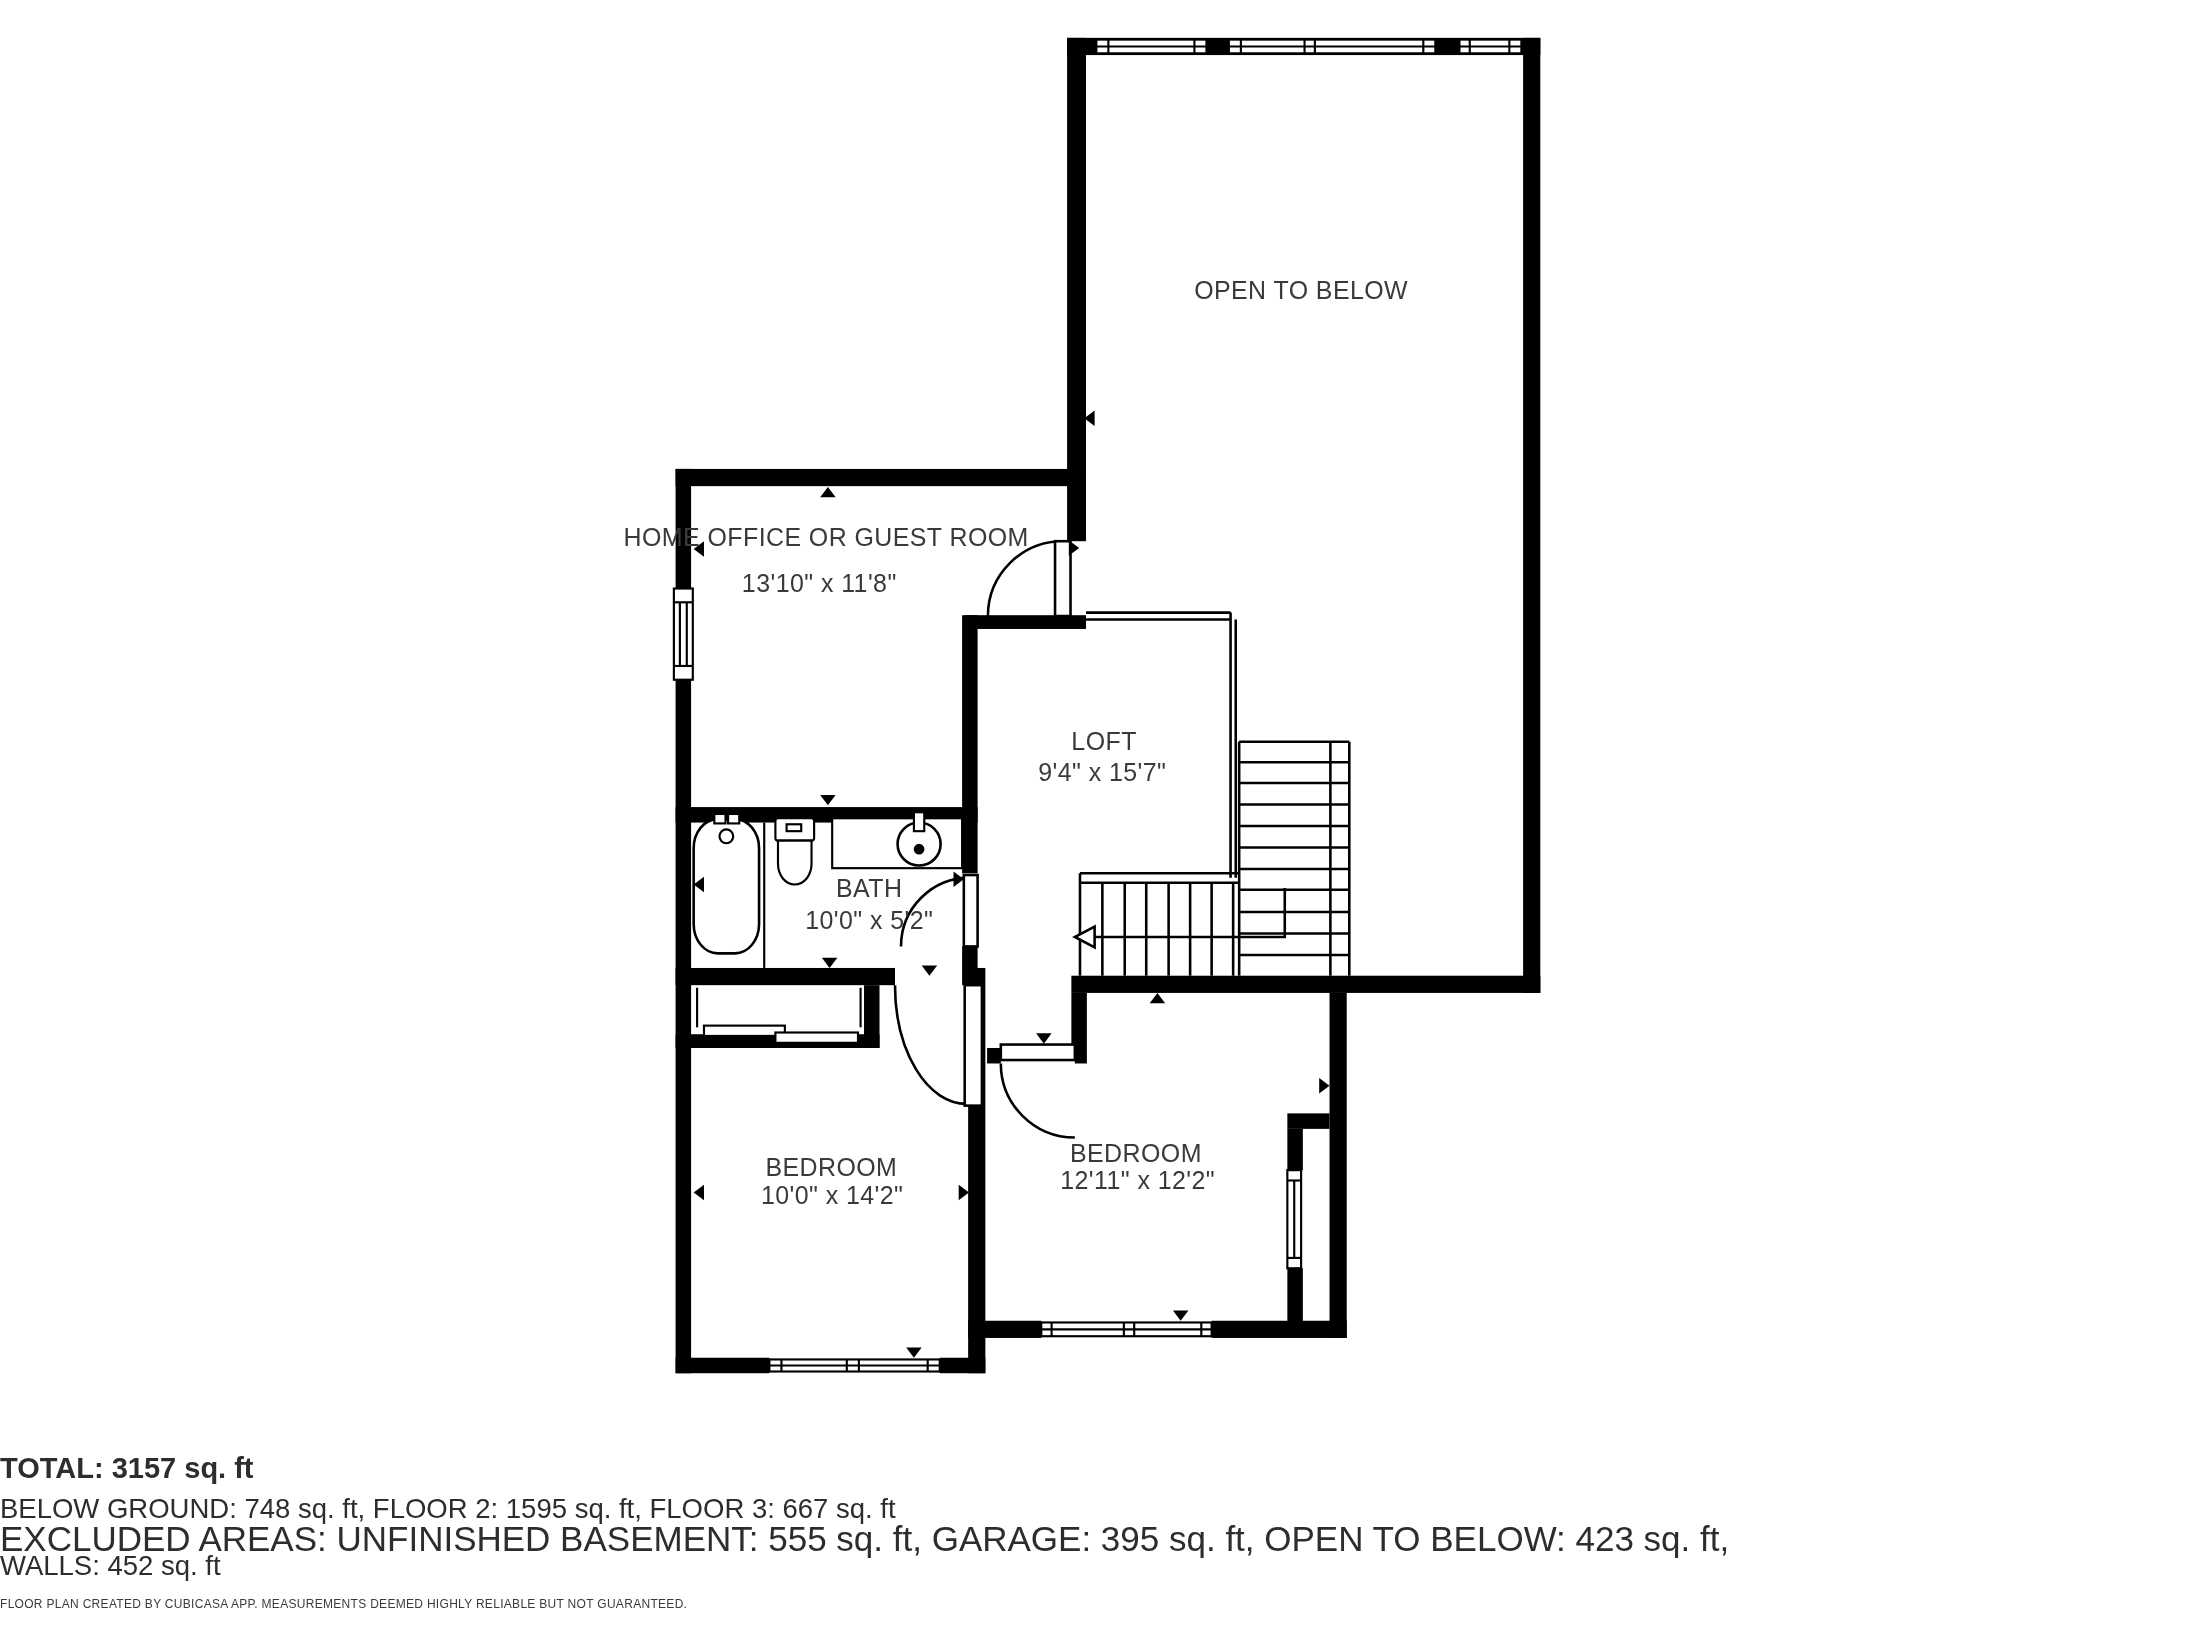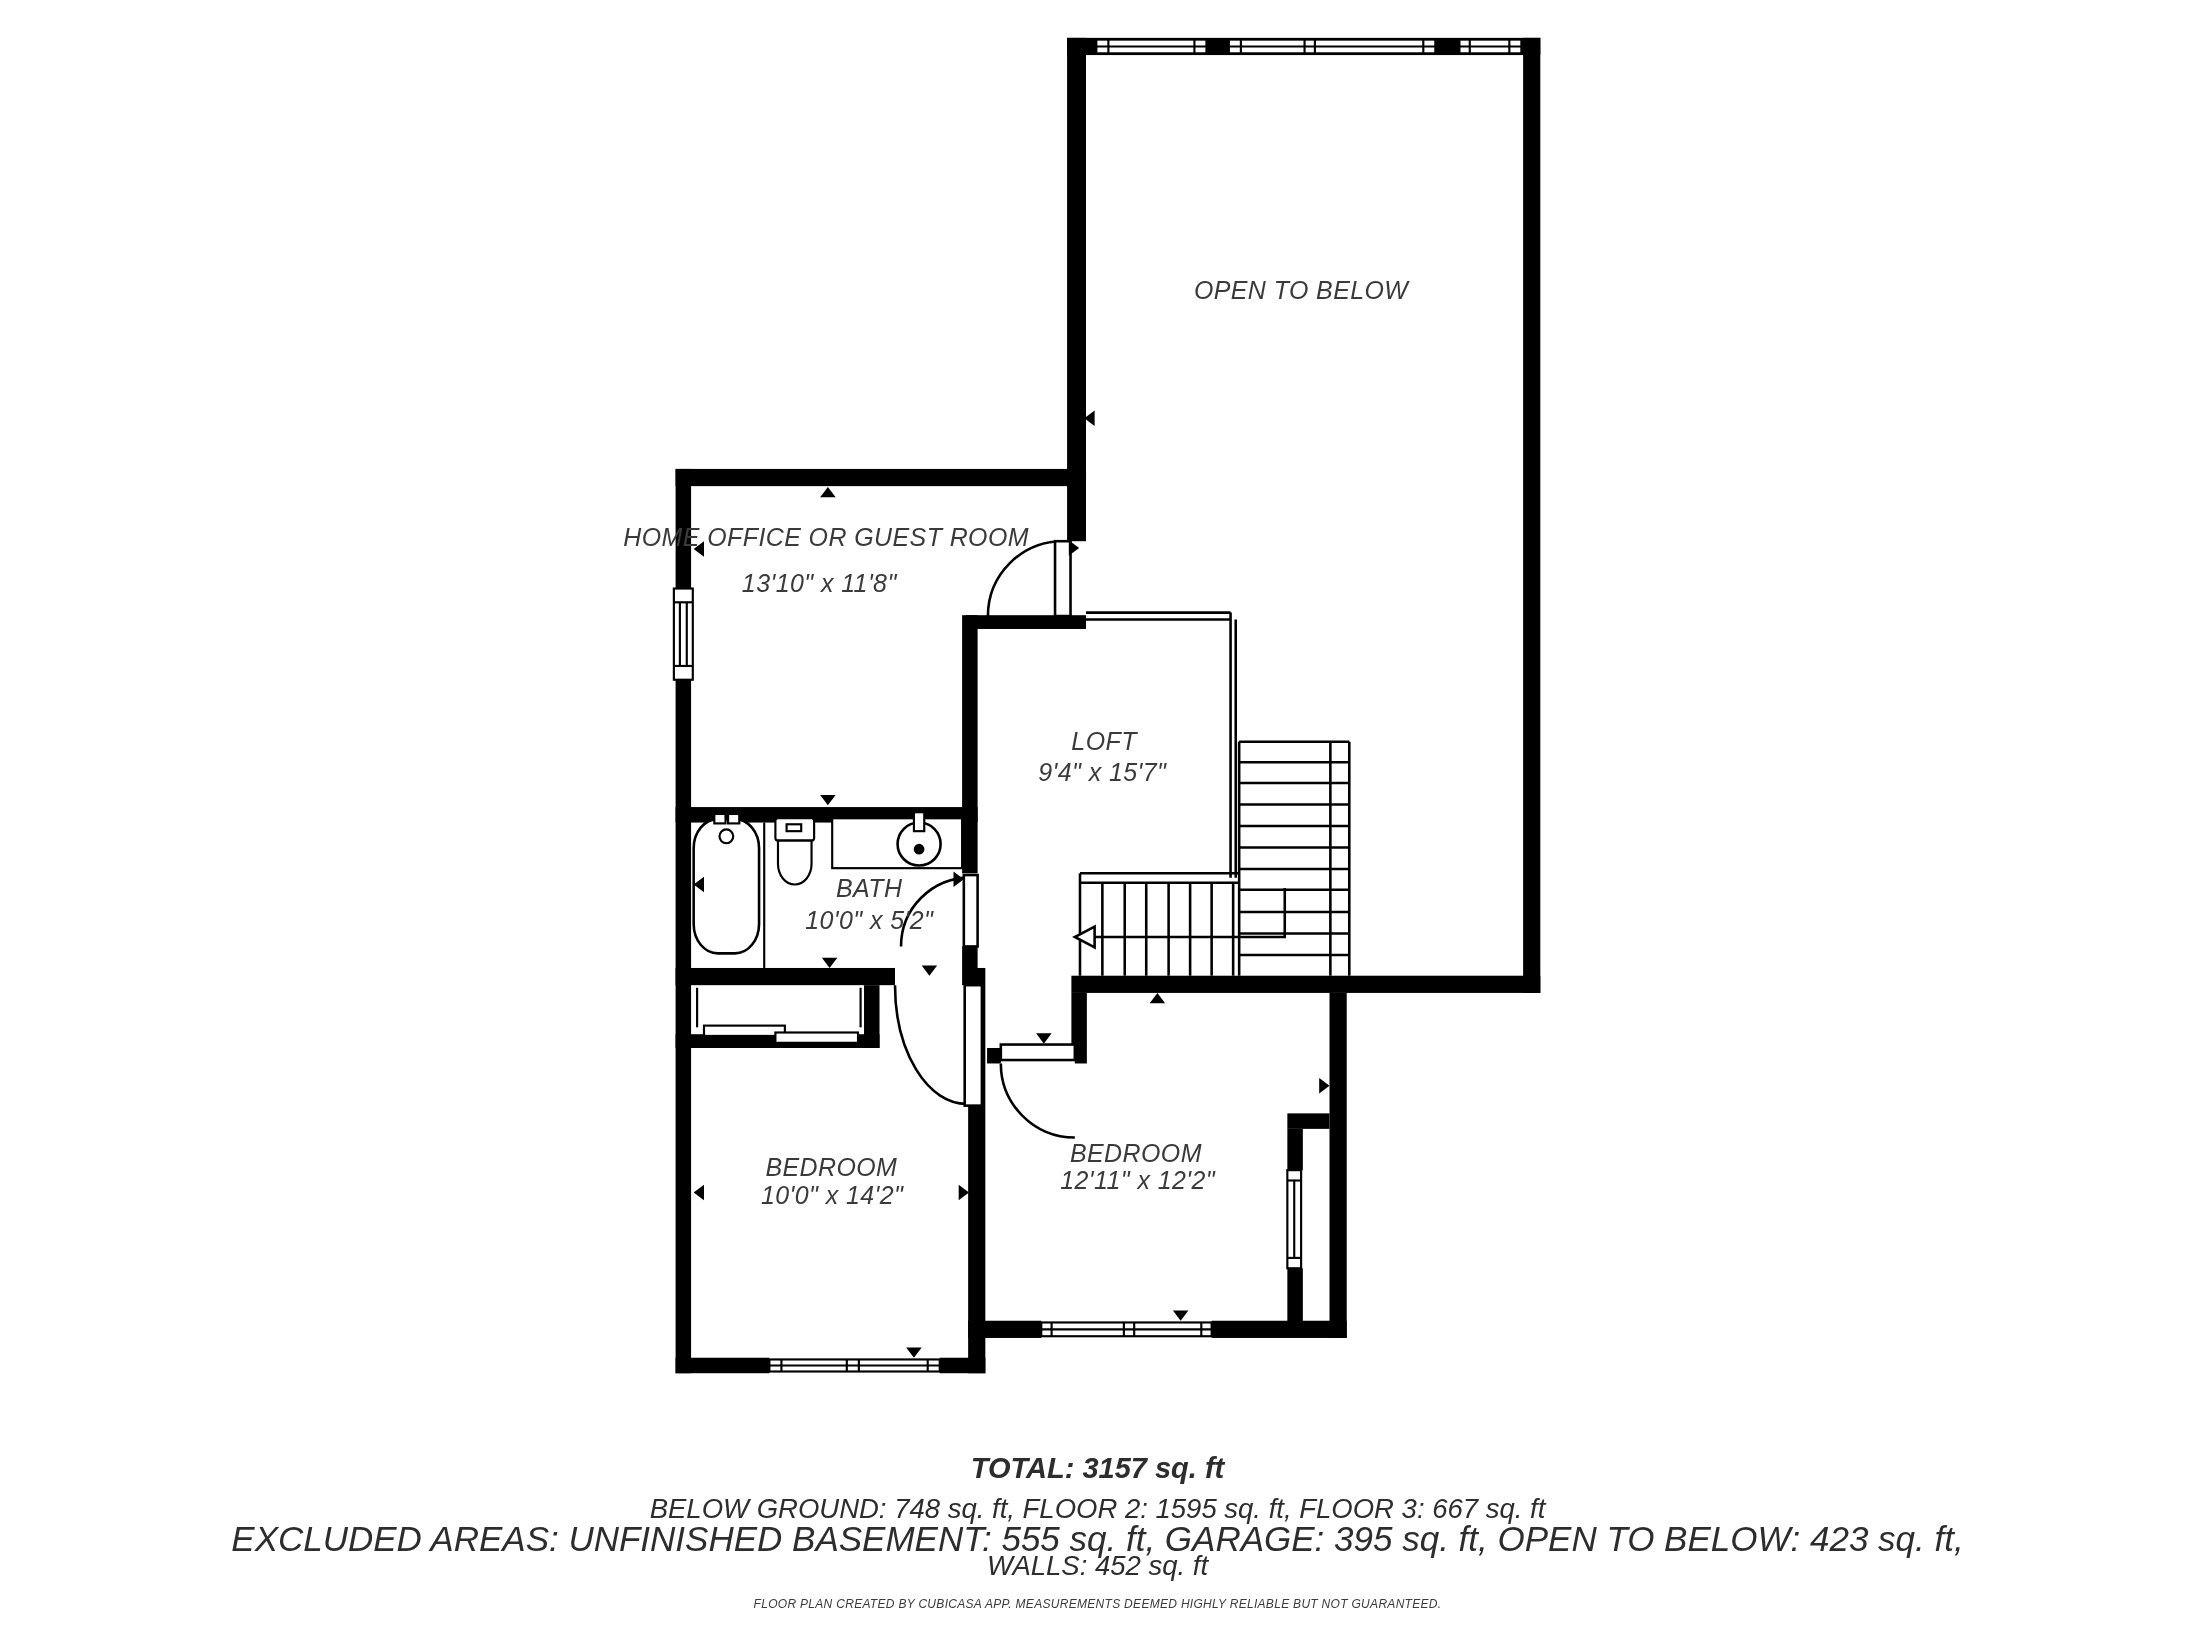--- a/index.html
+++ b/index.html
@@ -4,33 +4,31 @@
 <style>
   * { margin: 0; padding: 0; box-sizing: border-box; }
   html, body { background: #ffffff; }
   .page {
     position: relative;
     width: 2203px;
     height: 1652px;
     background: #ffffff;
     overflow: hidden;
     font-family: "Liberation Sans", sans-serif;
-    font-style: italic;
   }
   .plan-svg { position: absolute; left: 0; top: 0; }
   .room-label {
     font-family: "Liberation Sans", sans-serif;
     fill: #3a3a3a;
     letter-spacing: 0.5px;
   }
   .room-name { font-size: 29px; }
   .room-dims { font-size: 29px; }
   .footer-line {
     position: absolute; left: 0; right: 8px;
-    text-align: center;
     color: #2d2d2d;
     font-family: "Liberation Sans", sans-serif;
     white-space: nowrap;
   }
   .footer-total   { top: 1452px; font-size: 29px; font-weight: 700; }
   .footer-l2      { top: 1493px; font-size: 27.5px; }
   .footer-l3      { top: 1519px; font-size: 35px; }
   .footer-l4      { top: 1550px; font-size: 27.5px; }
   .footer-disclaimer { top: 1597px; font-size: 12px; color: #3b3b3b; letter-spacing: 0.3px; }
 </style>

